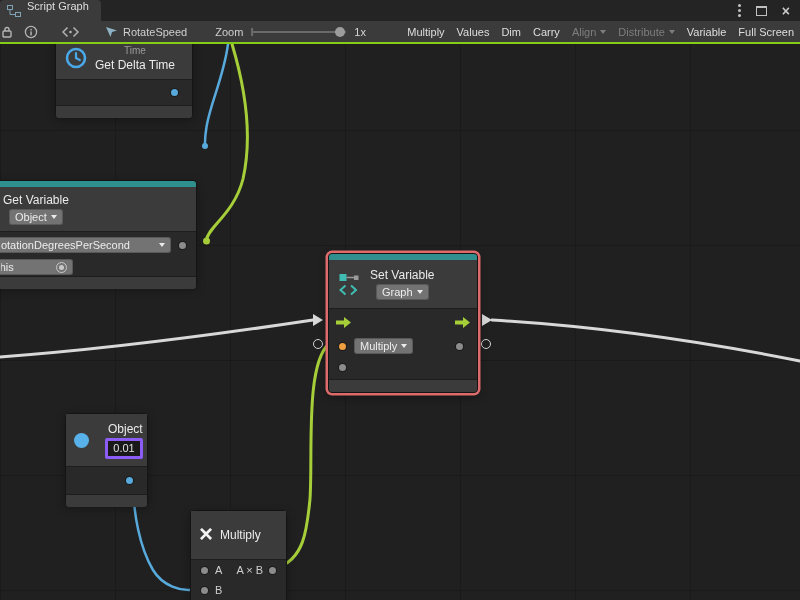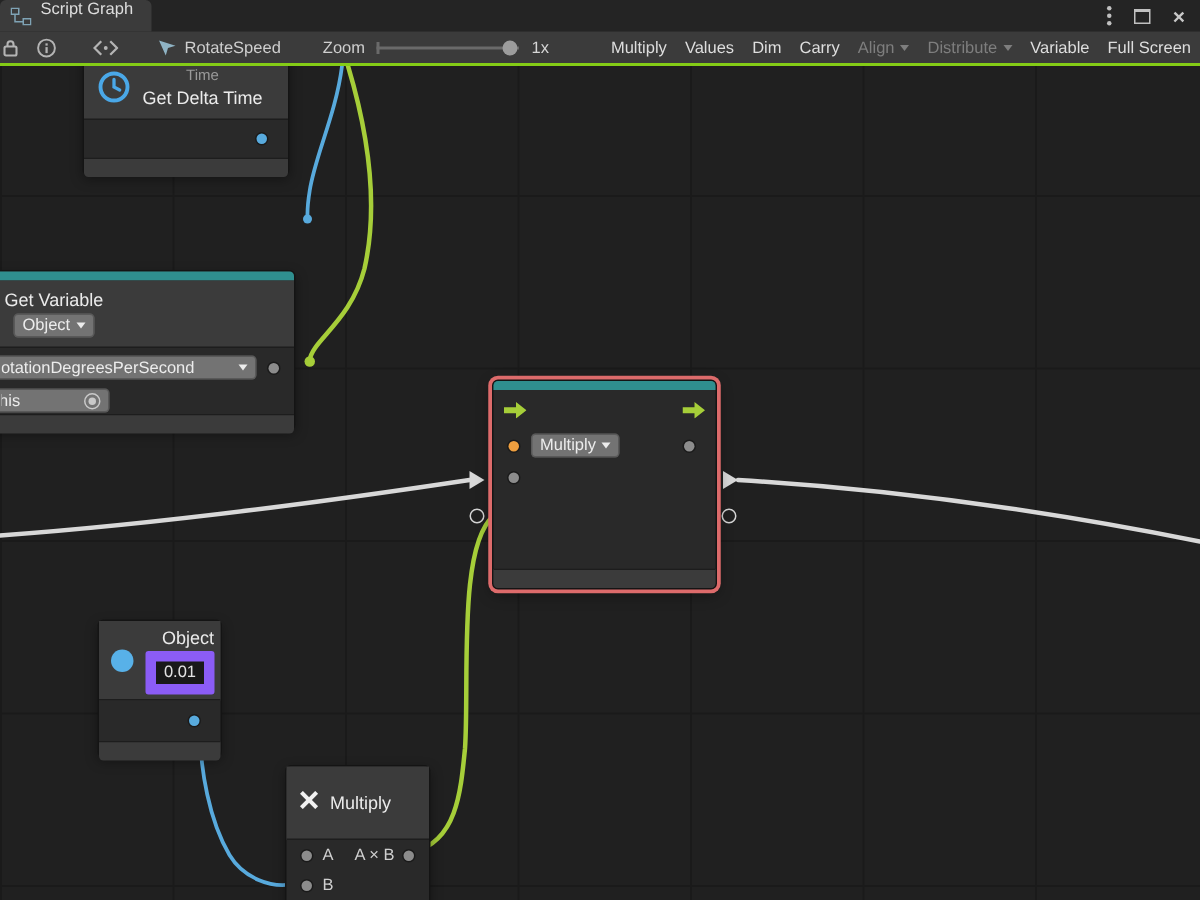--- a/index.html
+++ b/index.html
@@ -48,21 +48,21 @@
   .nports{flex:1;display:flex;flex-direction:column;justify-content:flex-start;}
   .prow{display:flex;align-items:center;padding:0 10px;flex:none;}
   .ntitle{font-size:12px;color:#ebebeb;white-space:nowrap;}
   .ncat{font-size:10px;color:#9a9a9a;line-height:1.1;}
   .plabel{color:#cfcfcf;}
   .dd{display:flex;align-items:center;background:#737373;border-radius:3px;height:16px;padding:0 6px;color:#ececec;box-shadow:inset 0 0 0 1px rgba(0,0,0,.22);box-sizing:border-box;}
   .dd .lbl{display:block;white-space:nowrap;}
   .dd.clip .lbl{overflow:hidden;text-indent:-8px;flex:1;}
   .dot{width:7px;height:7px;border-radius:50%;background:#8c8c8c;flex:none;box-shadow:0 0 0 1px rgba(0,0,0,.35);}
   .dot.blue{background:#58aadd;} .dot.orange{background:#ef9f3f;}
-  .valuebox{background:#191919;border:7px solid #8b5cf6;border-radius:2px;color:#e2e2e2;padding:0 5px;height:15px;line-height:15px;font-size:11px;}
+  .valuebox{background:#191919;border:3px solid #8b5cf6;border-radius:2px;color:#e2e2e2;padding:0 5px;height:15px;line-height:15px;font-size:11px;}
   .target{width:9px;height:9px;border:1px solid #c9c9c9;border-radius:50%;position:relative;flex:none;margin-left:6px;}
   .target::after{content:"";position:absolute;left:2px;top:2px;right:2px;bottom:2px;background:#c9c9c9;border-radius:50%;}
   .xglyph{font-size:24px;font-weight:bold;color:#f2f2f2;line-height:1;margin-top:-2px;}
 </style>
 </head>
 <body>
 
 <div class="app">
 
   <div class="tabbar">
@@ -218,20 +218,38 @@
             <span class="lbl">This</span>
             <span class="target"></span>
           </span>
         </div>
       </div>
       <div class="nfoot"></div>
     </div>
 
     <div class="node selected" style="left:328px;top:209px;width:150px;height:140px;">
       <div class="stripe"></div>
+      <div class="nhead" style="height:48px;">
+        <span class="ticon">
+          <svg width="26" height="26" viewBox="0 0 26 26">
+            <rect x="2.5" y="3" width="7" height="7" fill="#3fbdb2"></rect>
+            <path d="M9.5 6.5 H17" stroke="#9a9a9a" stroke-width="1.5"></path>
+            <rect x="17" y="4.5" width="4.5" height="4.5" fill="#9a9a9a"></rect>
+            <path d="M8.5 14.5 L3.5 19 L8.5 23.5" fill="none" stroke="#3fbdb2" stroke-width="2"></path>
+            <path d="M14 14.5 L19 19 L14 23.5" fill="none" stroke="#3fbdb2" stroke-width="2"></path>
+          </svg>
+        </span>
+        <span class="col">
+          <span class="ntitle">Set Variable</span>
+          <span class="dd">
+            <span class="lbl">Graph</span>
+            <span class="caret"></span>
+          </span>
+        </span>
+      </div>
       <div class="nports">
         <div class="prow" style="height:26px;padding:0 7px;">
           <span class="ticon">
             <svg width="15" height="11" viewBox="0 0 15 11">
                 <path d="M0 3.5 H8 V0 L15 5.5 L8 11 V7.5 H0 Z" fill="#a6ce39"></path>
               </svg>
           </span>
           <span class="ticon" style="margin-left:auto;">
             <svg width="15" height="11" viewBox="0 0 15 11">
                 <path d="M0 3.5 H8 V0 L15 5.5 L8 11 V7.5 H0 Z" fill="#a6ce39"></path>

